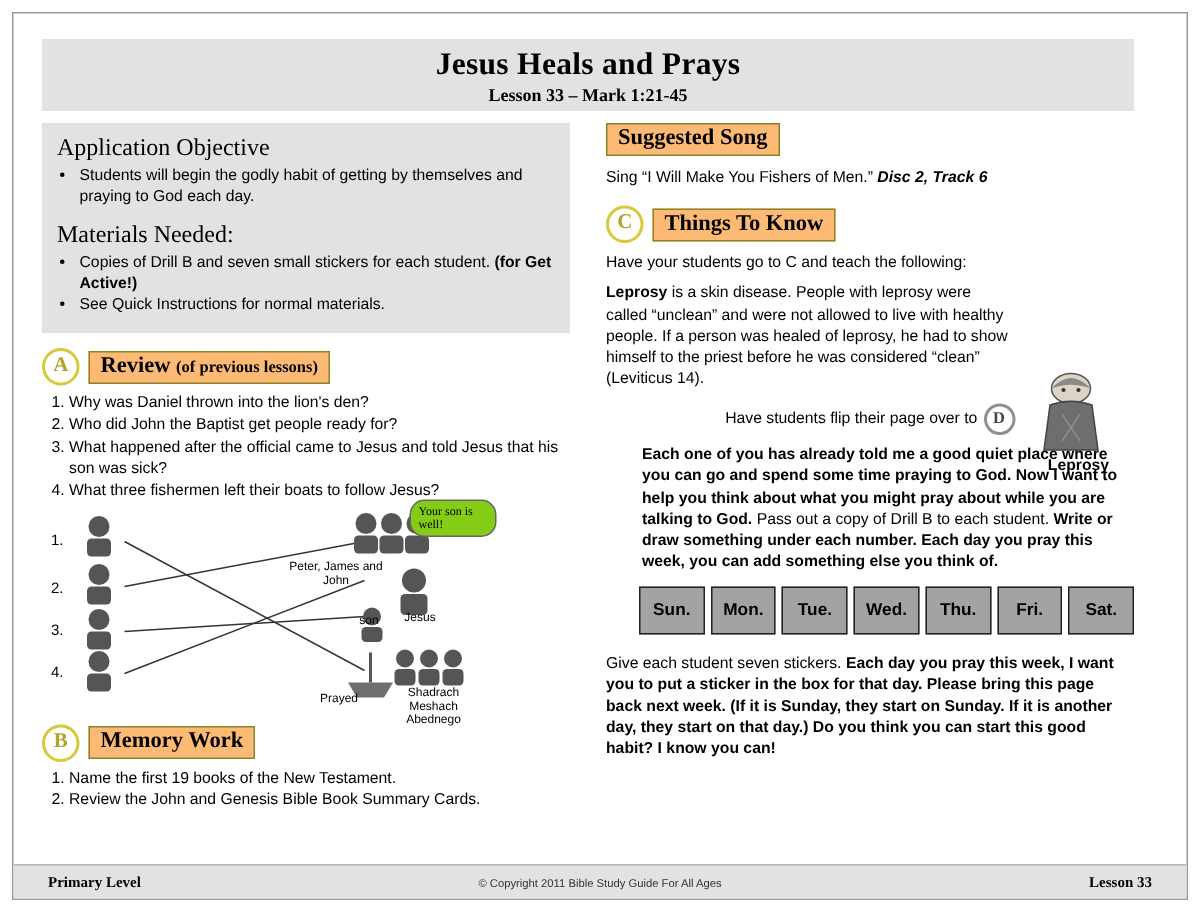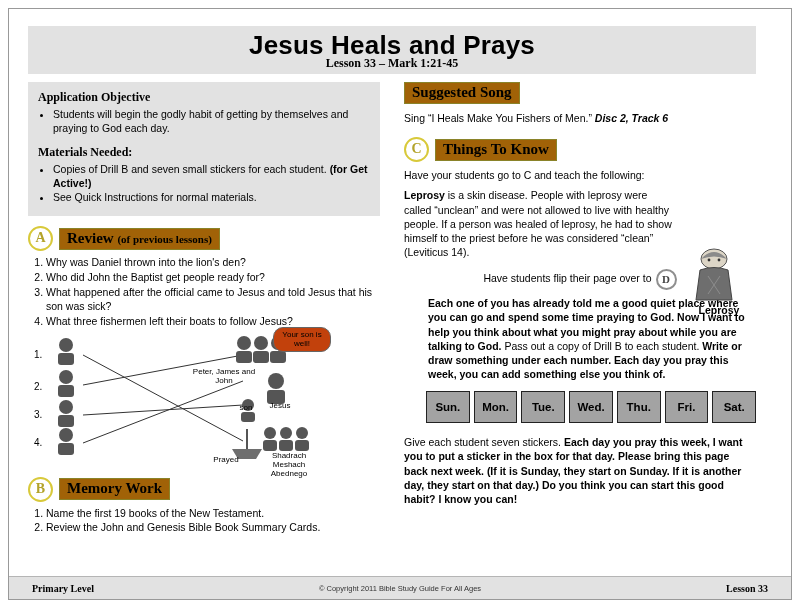--- a/index.html
+++ b/index.html
@@ -35,22 +35,22 @@
     width: 728px;
     height: 48px;
     background: #e2e2e2;
   }
   .title {
     position: absolute;
     left: 28px;
     top: 30px;
     width: 728px;
     text-align: center;
-    font-family: Liberation Sans, sans-serif;
-    font-size: 26px;
+    font-family: Liberation Serif, serif;
+    font-size: 21px;
     font-weight: bold;
     letter-spacing: .2px;
   }
   .subtitle {
     position: absolute;
     left: 28px;
     top: 56px;
     width: 728px;
     text-align: center;
     font-family: "Liberation Serif", serif;
@@ -70,39 +70,39 @@
     top: 82px;
     width: 352px;
   }
   .grey-box {
     background: #e2e2e2;
     padding: 8px 10px 10px 10px;
     box-sizing: border-box;
   }
   .h-serif {
     font-family: "Liberation Serif", serif;
-    font-size: 12px;
-    font-weight: bold;
+    font-size: 16px;
+    font-weight: normal;
     margin: 0 0 3px 0;
   }
   .h-serif.small-gap { margin-top: 9px; }
   ul.bullets {
     margin: 0;
     padding-left: 15px;
     font-size: 10.5px;
     line-height: 1.32;
   }
   ul.bullets li { margin-bottom: 1px; }
   .bold { font-weight: bold; }
   .ital { font-style: italic; }
 
   
   .hl {
     display: inline-block;
-    background: #a16207;
+    background: #fdba74;
     border: 1px solid #8a8329;
     padding: 1px 7px 2px 7px;
     font-family: "Liberation Serif", serif;
     font-weight: bold;
     font-size: 15px;
     color: #000;
     vertical-align: middle;
     text-align: center;
   }
   .hl .tiny {
@@ -158,26 +158,27 @@
     margin-top: 2px;
   }
   .figure-label {
     font-size: 8px;
     text-align: center;
     line-height: 1.15;
   }
   .callout {
     position: absolute;
     font-size: 8px;
-    text-align: center;
+    text-align: left;
     border: 1px solid #666;
     border-radius: 10px;
-    background: #c2410c;
+    background: #84cc16;
     padding: 3px 5px;
     line-height: 1.1;
+    font-family: Liberation Serif, serif;
   }
 
   
   .leprosy-wrap {
     position: absolute;
     right: 6px;
     top: 78px;
     width: 62px;
     text-align: center;
   }
@@ -364,21 +365,21 @@
       <li>Review the John and Genesis Bible Book Summary Cards.</li>
     </ol>
   </div>
 
   <div class="right-col">
 
     <div class="sec-head" style="margin-top:0;">
       <span class="hl">Suggested Song</span>
     </div>
     <div class="body-text" style="margin-top:7px;">
-      <span>Sing “I Heals Make You Fishers of Men.” </span><span class="ital bold">Disc 2, Track 6</span>
+      <span>Sing “I Will Make You Fishers of Men.” </span><span class="ital bold">Disc 2, Track 6</span>
     </div>
 
     <div class="sec-head" style="margin-top:12px;">
       <span class="circle-letter">C</span><span class="hl">Things To Know</span>
     </div>
 
     <div style="position:relative;">
       <div class="body-text" style="margin-top:6px; width:268px;">Have your students go to C and teach the following:</div>
       <div class="body-text" style="margin-top:6px; width:268px;">
         <span class="bold">Leprosy</span><span> is a skin disease. People with leprosy were called “unclean” and were not allowed to live with healthy people. If a person was healed of leprosy, he had to show himself to the priest before he was considered “clean” (Leviticus 14).</span>

